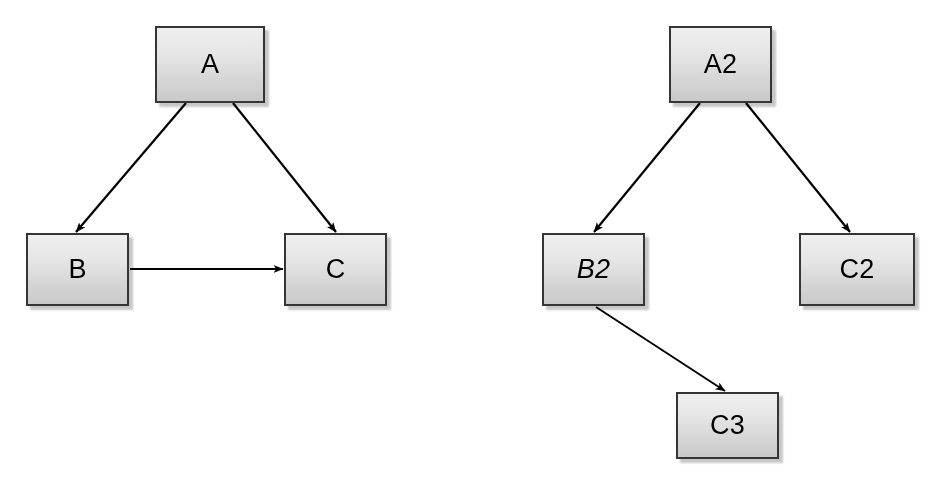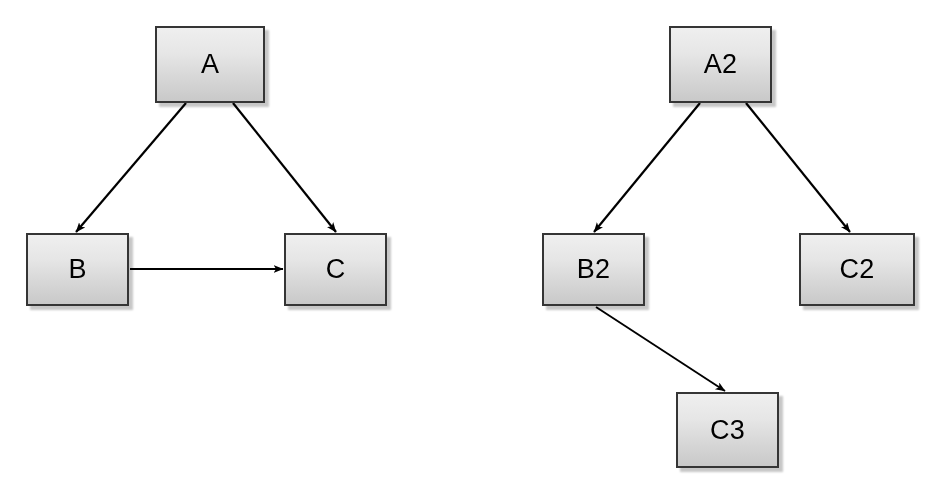--- a/index.html
+++ b/index.html
@@ -75,25 +75,25 @@
   </div>
 
   <div class="node" style="left:284px; top:233px; width:103px; height:73px;">
     <span class="node-label">C</span>
   </div>
 
   <div class="node" style="left:669px; top:26px; width:103px; height:77px;">
     <span class="node-label">A2</span>
   </div>
 
-  <div class="node" style="left:542px; top:233px; width:103px; height:73px;">
+  <div class="node" style="left:542px; top:233px; width:103px; height:73px;font-style:italic;">
     <span class="node-label">B2</span>
   </div>
 
   <div class="node" style="left:799px; top:233px; width:116px; height:73px;">
     <span class="node-label">C2</span>
   </div>
 
-  <div class="node" style="left:676px; top:392px; width:103px; height:76px;">
+  <div class="node" style="left:676px; top:392px; width:103px; height:67px;">
     <span class="node-label">C3</span>
   </div>
 
 </div>
 
 </body></html>

